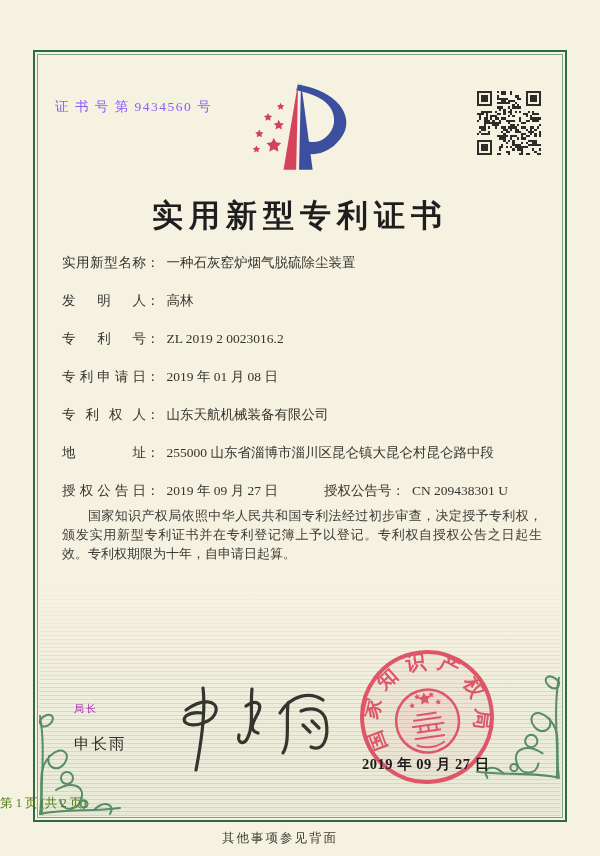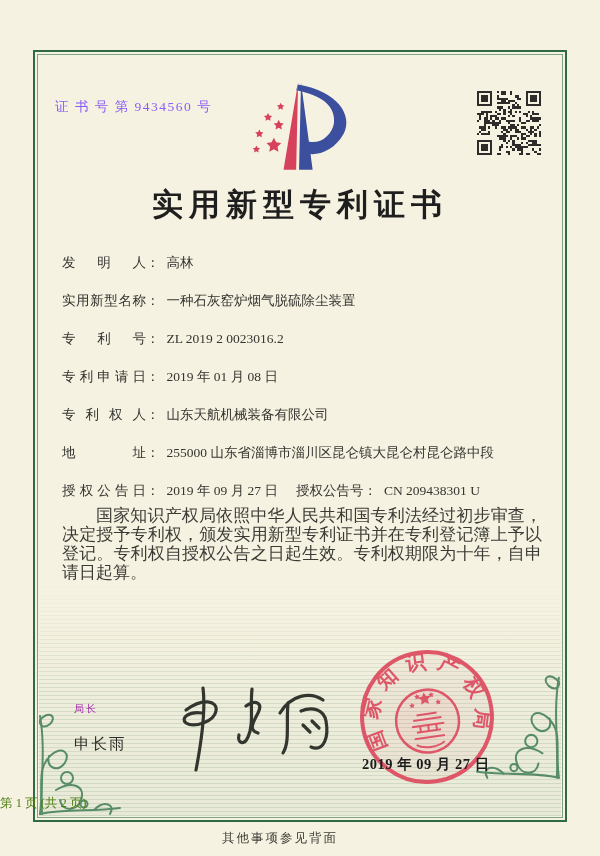--- a/index.html
+++ b/index.html
@@ -22,35 +22,35 @@
       repeating-linear-gradient(0deg, rgba(104,150,116,0.20) 0 1px, rgba(104,150,116,0) 1px 4px),
       linear-gradient(to bottom, rgba(170,195,170,0), rgba(170,195,170,0.18));
     -webkit-mask-image:linear-gradient(to bottom, transparent, #000 45%);
     mask-image:linear-gradient(to bottom, transparent, #000 45%);
   }
   
   .cert-no{left:55px;top:98px;font-size:13.5px;letter-spacing:1.5px;color:#8b5cf6;z-index:3;}
   .logo{left:238px;top:74px;width:126px;height:108px;z-index:3;}
   .qr{left:477px;top:91px;width:64px;height:64px;z-index:3;}
   .title{
-    left:0;width:100%;top:184px;text-align:center;
+    left:0;width:100%;top:195px;text-align:center;
     font-size:31px;font-weight:bold;letter-spacing:6px;color:#1e1e1e;z-index:3;
   }
   
   .fields{left:62px;top:252px;width:500px;z-index:3;font-size:13.5px;color:#343430;}
   .row{line-height:22px;height:22px;margin-bottom:16px;white-space:nowrap;}
   .flabel{
     display:inline-block;width:84px;text-align:justify;text-align-last:justify;
     -moz-text-align-last:justify;vertical-align:top;
   }
   .colon{display:inline-block;vertical-align:top;}
   .fvalue{margin-left:7px;vertical-align:top;}
-  .flabel2{margin-left:18px;vertical-align:top;}
+  .flabel2{margin-left:46px;vertical-align:top;}
   
-  .paras{left:62px;top:506px;width:480px;z-index:3;font-size:17px;line-height:19px;color:#3b3b36;}
+  .paras{left:62px;top:506px;width:480px;z-index:3;font-size:13px;line-height:19px;color:#3b3b36;}
   .paras p{margin:0;text-indent:2em;text-align:justify;}
   
   .director-label{left:74px;top:702px;font-size:10px;letter-spacing:2px;z-index:3;color:#a21caf;text-align:right;}
   .director-name{left:74px;top:734px;font-size:15.5px;letter-spacing:2px;z-index:3;color:#2c2d28;}
   .signature{left:158px;top:680px;width:190px;height:98px;z-index:3;}
   
   .seal{left:356px;top:646px;width:142px;height:142px;z-index:4;transform:rotate(-8deg);opacity:0.92;}
   .seal-date{left:362px;top:755px;font-size:14.5px;font-weight:bold;color:#1c1c1c;z-index:5;letter-spacing:0.5px;white-space:nowrap;}
   
   .page-info{left:0;right:64px;top:795px;font-size:12.5px;color:#4d7c0f;z-index:3;}
@@ -92,24 +92,24 @@
     <path d="M0,0h7v7h-7z M22,0h7v7h-7z M0,22h7v7h-7z"></path>
     <path d="M1,1h5v5h-5z M23,1h5v5h-5z M1,23h5v5h-5z" fill="#f6f2e1"></path>
     <path d="M2,2h3v3h-3z M24,2h3v3h-3z M2,24h3v3h-3z"></path>
   </g>
 </svg>
 
 <div class="abs title">实用新型专利证书</div>
 
 <div class="abs fields">
   <div class="row">
-    <span class="flabel">发明人</span><span class="colon">：</span><span class="fvalue">高林</span>
+    <span class="flabel">实用新型名称</span><span class="colon">：</span><span class="fvalue">一种石灰窑炉烟气脱硫除尘装置</span>
   </div>
   <div class="row">
-    <span class="flabel">实用新型名称</span><span class="colon">：</span><span class="fvalue">一种石灰窑炉烟气脱硫除尘装置</span>
+    <span class="flabel">发明人</span><span class="colon">：</span><span class="fvalue">高林</span>
   </div>
   <div class="row">
     <span class="flabel">专利号</span><span class="colon">：</span><span class="fvalue">ZL 2019 2 0023016.2</span>
   </div>
   <div class="row">
     <span class="flabel">专利申请日</span><span class="colon">：</span><span class="fvalue">2019 年 01 月 08 日</span>
   </div>
   <div class="row">
     <span class="flabel">专利权人</span><span class="colon">：</span><span class="fvalue">山东天航机械装备有限公司</span>
   </div>

